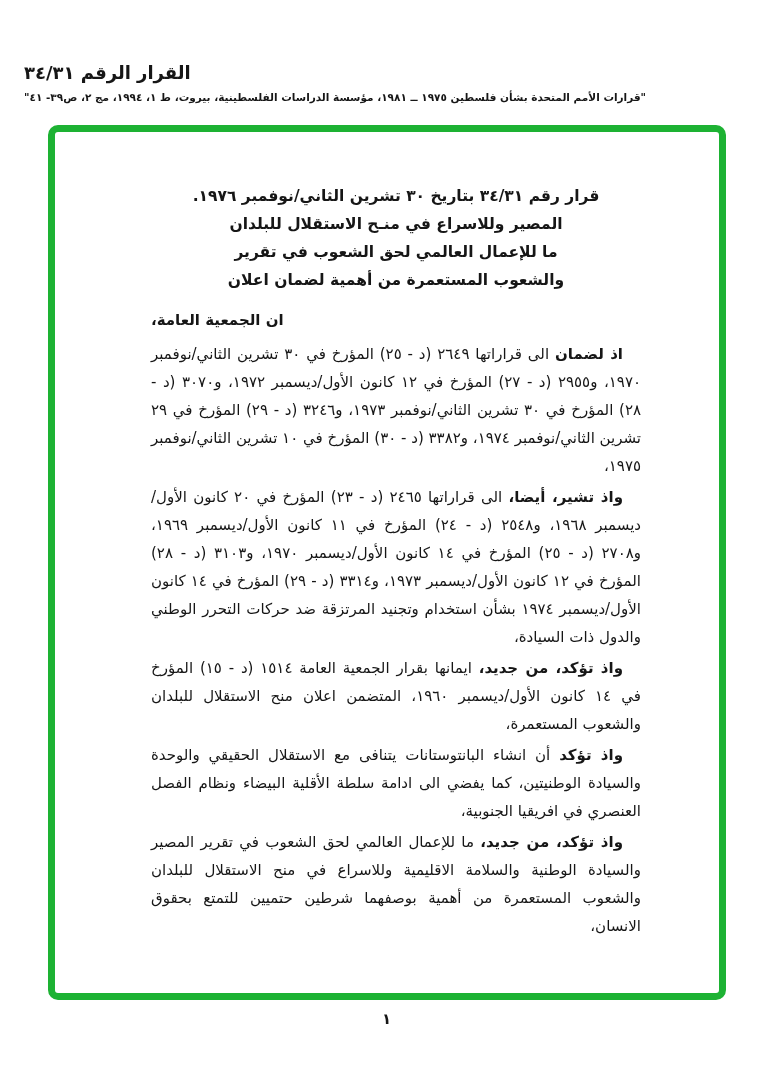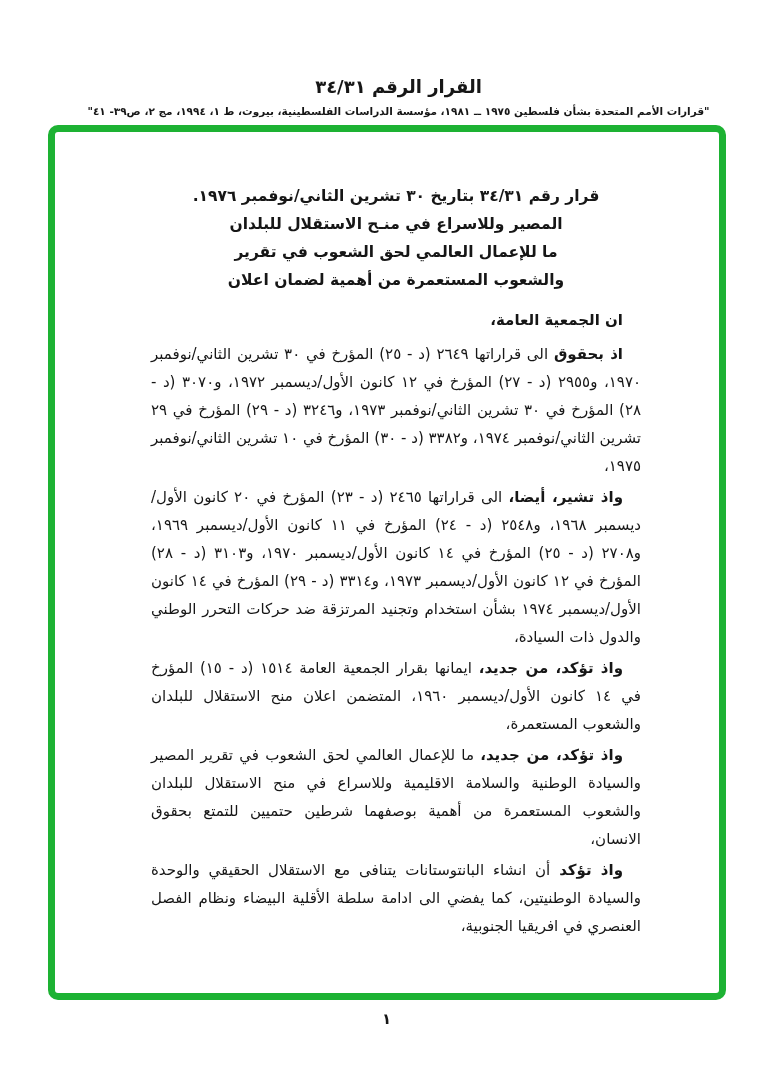--- a/index.html
+++ b/index.html
@@ -11,24 +11,24 @@
   }
   .page {
     position: relative;
     width: 773px;
     height: 1088px;
     background: #ffffff;
     overflow: hidden;
   }
   .page-header {
     position: absolute;
-    top: 76px;
+    top: 62px;
     left: 0;
     right: 0;
-    text-align: center;
+    text-align: left;
     direction: rtl;
     margin-left: 24px;
   }
   .res-number {
     margin: 0;
     font-size: 18px;
     font-weight: bold;
     letter-spacing: 0.5px;
   }
   .source-line {
@@ -57,21 +57,21 @@
   }
   .doc-title {
     font-weight: bold;
     text-align: center;
     font-size: 15.5px;
     line-height: 28px;
     margin-bottom: 12px;
   }
   .salutation {
     font-weight: bold;
-    text-align: right;
+    text-align: left;
     margin: 10px 18px 6px 0;
   }
   .para {
     margin: 0 0 3px 0;
     text-indent: 18px;
   }
   .para strong {
     font-weight: bold;
   }
   .page-number {
@@ -99,28 +99,28 @@
 
       <div class="doc-title">
         <div>قرار رقم ٣٤/٣١ بتاريخ ٣٠ تشرين الثاني/نوفمبر ١٩٧٦.</div>
         <div>المصير وللاسراع في منـح الاستقلال للبلدان</div>
         <div>ما للإعمال العالمي لحق الشعوب في تقرير</div>
         <div>والشعوب المستعمرة من أهمية لضمان اعلان</div>
       </div>
 
       <p class="salutation">ان الجمعية العامة،</p>
 
-      <p class="para"><strong>اذ بحقوق</strong><span> الى قراراتها ٢٦٤٩ (د - ٢٥) المؤرخ في ٣٠ تشرين الثاني/نوفمبر ١٩٧٠، و٢٩٥٥ (د - ٢٧) المؤرخ في ١٢ كانون الأول/ديسمبر ١٩٧٢، و٣٠٧٠ (د - ٢٨) المؤرخ في ٣٠ تشرين الثاني/نوفمبر ١٩٧٣، و٣٢٤٦ (د - ٢٩) المؤرخ في ٢٩ تشرين الثاني/نوفمبر ١٩٧٤، و٣٣٨٢ (د - ٣٠) المؤرخ في ١٠ تشرين الثاني/نوفمبر ١٩٧٥،</span></p>
+      <p class="para"><strong>اذ لضمان</strong><span> الى قراراتها ٢٦٤٩ (د - ٢٥) المؤرخ في ٣٠ تشرين الثاني/نوفمبر ١٩٧٠، و٢٩٥٥ (د - ٢٧) المؤرخ في ١٢ كانون الأول/ديسمبر ١٩٧٢، و٣٠٧٠ (د - ٢٨) المؤرخ في ٣٠ تشرين الثاني/نوفمبر ١٩٧٣، و٣٢٤٦ (د - ٢٩) المؤرخ في ٢٩ تشرين الثاني/نوفمبر ١٩٧٤، و٣٣٨٢ (د - ٣٠) المؤرخ في ١٠ تشرين الثاني/نوفمبر ١٩٧٥،</span></p>
 
       <p class="para"><strong>واذ تشير، أيضا،</strong><span> الى قراراتها ٢٤٦٥ (د - ٢٣) المؤرخ في ٢٠ كانون الأول/ديسمبر ١٩٦٨، و٢٥٤٨ (د - ٢٤) المؤرخ في ١١ كانون الأول/ديسمبر ١٩٦٩، و٢٧٠٨ (د - ٢٥) المؤرخ في ١٤ كانون الأول/ديسمبر ١٩٧٠، و٣١٠٣ (د - ٢٨) المؤرخ في ١٢ كانون الأول/ديسمبر ١٩٧٣، و٣٣١٤ (د - ٢٩) المؤرخ في ١٤ كانون الأول/ديسمبر ١٩٧٤ بشأن استخدام وتجنيد المرتزقة ضد حركات التحرر الوطني والدول ذات السيادة،</span></p>
 
       <p class="para"><strong>واذ تؤكد، من جديد،</strong><span> ايمانها بقرار الجمعية العامة ١٥١٤ (د - ١٥) المؤرخ في ١٤ كانون الأول/ديسمبر ١٩٦٠، المتضمن اعلان منح الاستقلال للبلدان والشعوب المستعمرة،</span></p>
 
+      <p class="para"><strong>واذ تؤكد</strong><span> أن انشاء البانتوستانات يتنافى مع الاستقلال الحقيقي والوحدة والسيادة الوطنيتين، كما يفضي الى ادامة سلطة الأقلية البيضاء ونظام الفصل العنصري في افريقيا الجنوبية،</span></p>
+
       <p class="para"><strong>واذ تؤكد، من جديد،</strong><span> ما للإعمال العالمي لحق الشعوب في تقرير المصير والسيادة الوطنية والسلامة الاقليمية وللاسراع في منح الاستقلال للبلدان والشعوب المستعمرة من أهمية بوصفهما شرطين حتميين للتمتع بحقوق الانسان،</span></p>
-
-      <p class="para"><strong>واذ تؤكد</strong><span> أن انشاء البانتوستانات يتنافى مع الاستقلال الحقيقي والوحدة والسيادة الوطنيتين، كما يفضي الى ادامة سلطة الأقلية البيضاء ونظام الفصل العنصري في افريقيا الجنوبية،</span></p>
 
     </div>
   </div>
 
   <div class="page-number">١</div>
 
 </div>
 
 </body></html>

